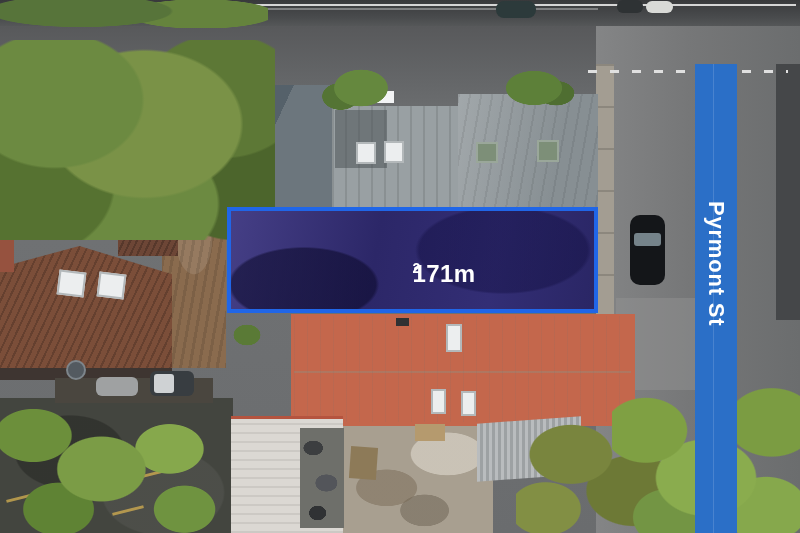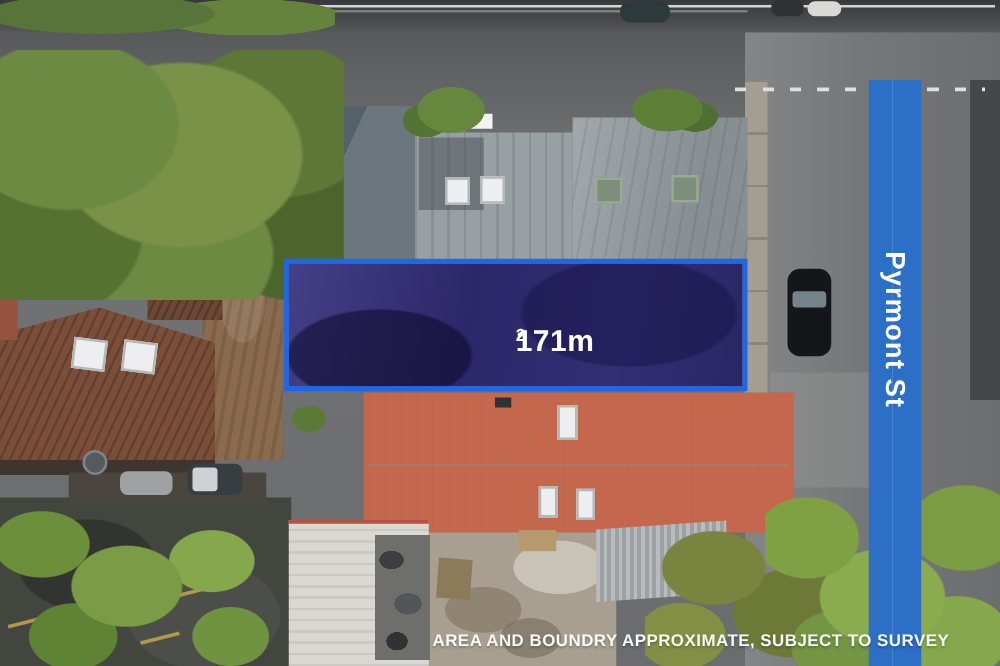--- a/index.html
+++ b/index.html
@@ -246,15 +246,14 @@
         <span>171m</span>
         <sup>2</sup>
       </div>
   </div>
 
 
   <div class="banner-right">
     <span>Pyrmont St</span>
   </div>
 
-  <div class="disclaimer">AREA AND BOUNDRY APPROXIMATE, SUBJECT TO SURVEY</div>
 
 </div>
 
 </body></html>

